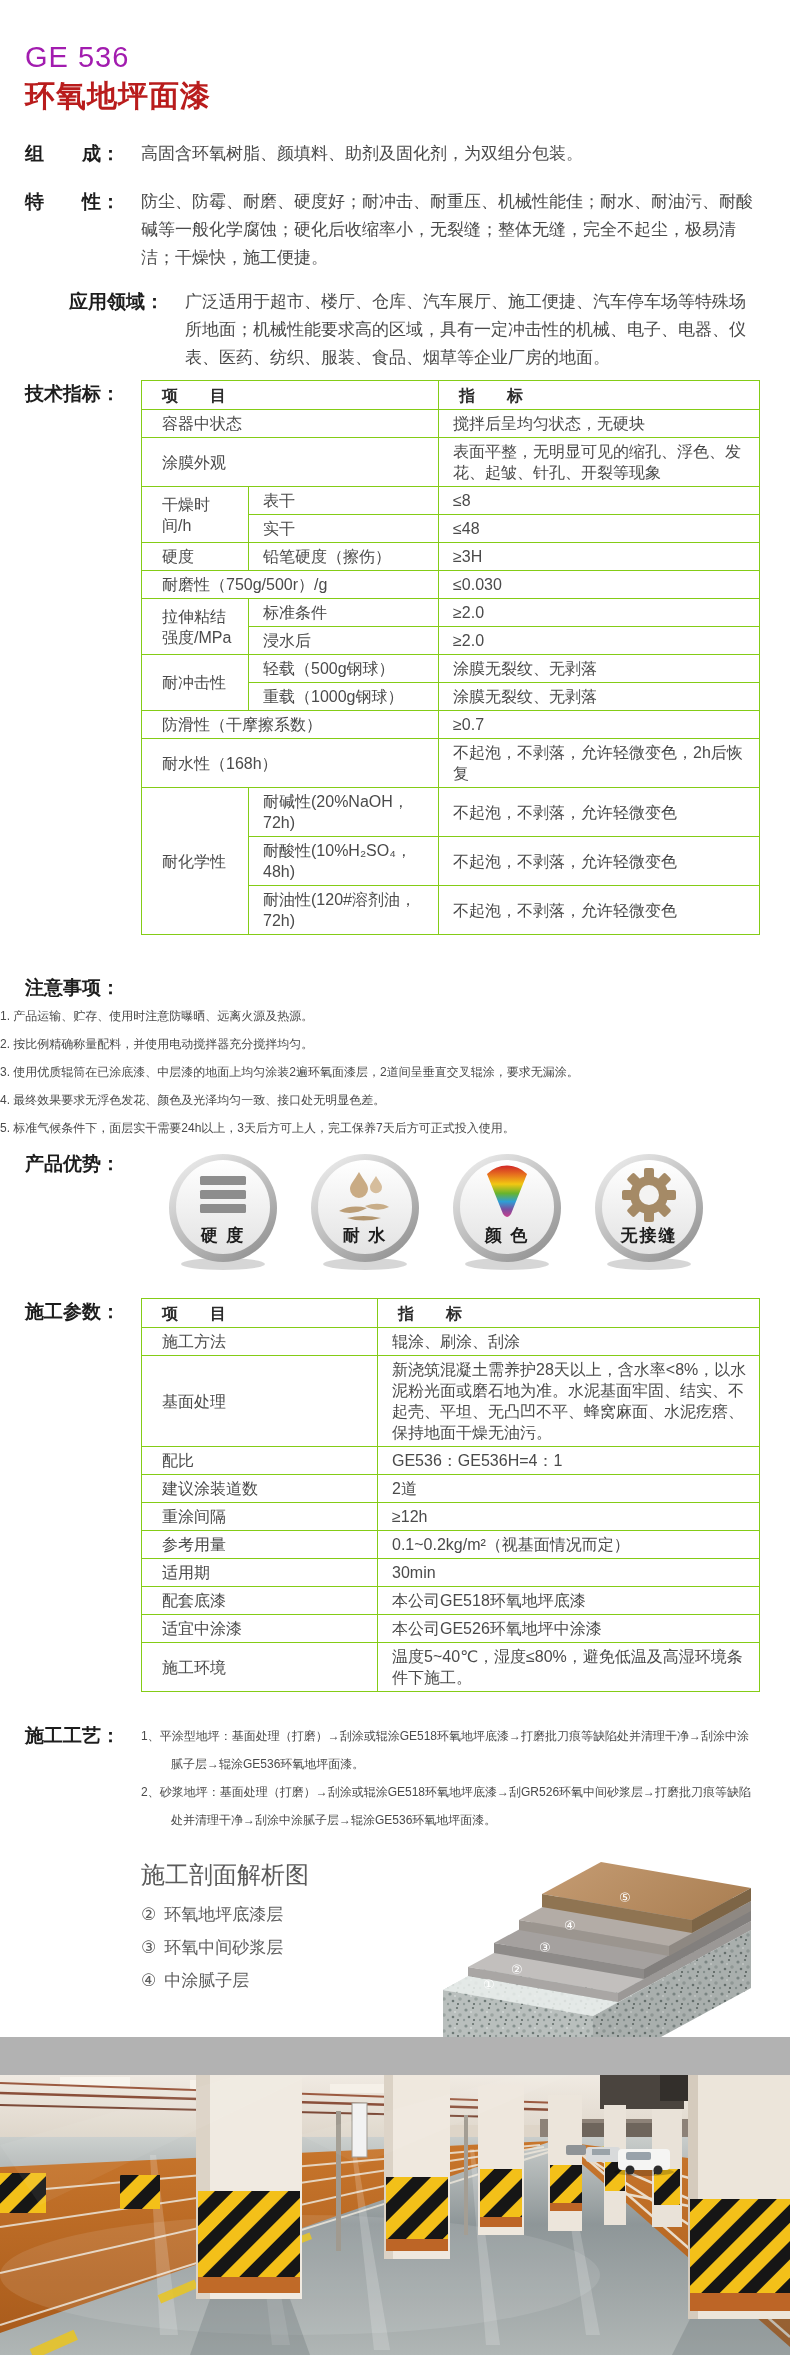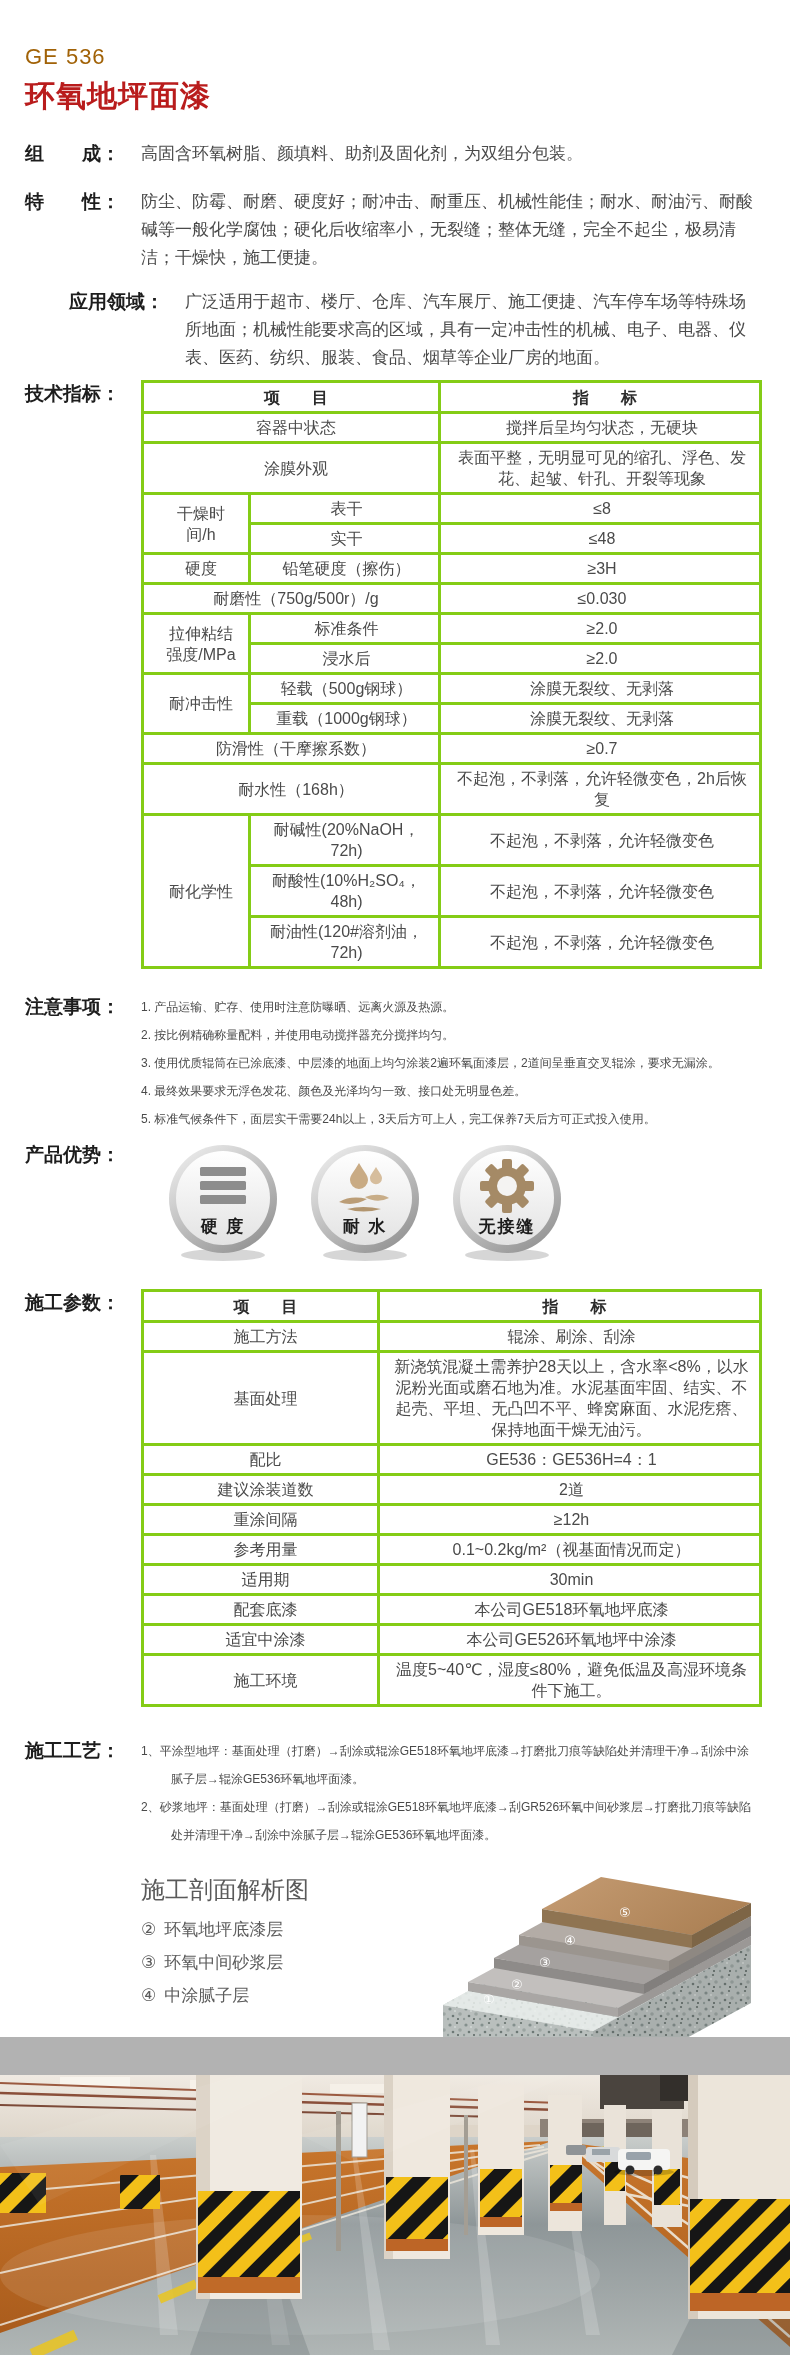--- a/index.html
+++ b/index.html
@@ -2,43 +2,43 @@
 <html><head>
 <meta charset="utf-8">
 <style>
   html,body{margin:0;padding:0;background:#fff;}
   .page{position:relative;width:790px;height:2355px;background:#fff;overflow:hidden;
         font-family:"Liberation Sans","DejaVu Sans",sans-serif;color:#474747;}
   .content{position:absolute;top:0;left:0;width:790px;height:2075px;overflow:hidden;}
 
   
   .title-block{margin:40px 0 0 25px;}
-  .title-model{font-size:22px;line-height:34px;color:#a16207;letter-spacing:1px;}
+  .title-model{font-size:29px;line-height:34px;color:#a21caf;letter-spacing:1px;}
   .title-name{font-size:30px;line-height:44px;color:#b91c1c;font-weight:bold;letter-spacing:1px;}
 
   
   .sec{display:flex;align-items:flex-start;}
   .sec-label{flex:none;width:116px;margin-left:25px;font-size:19px;line-height:28px;
              font-weight:bold;color:#1d1d1d;white-space:nowrap;}
   .sec-body{flex:1;margin-right:30px;font-size:17px;line-height:28px;color:#4a4a4a;}
 
   .m-comp{margin-top:22px;}
   .m-feat{margin-top:20px;}
   .m-app{margin-top:16px;padding-left:44px;}
   .m-tech{margin-top:8px;}
-  .m-notes{margin-top:24px;}
+  .m-notes{margin-top:39px;flex-direction:column;}
   .m-adv{margin-top:8px;}
   .m-params{margin-top:26px;}
   .m-proc{margin-top:30px;}
   .m-diagram{margin-top:28px;}
 
   
   table.spec{border-collapse:collapse;width:618px;table-layout:fixed;}
-  table.spec td,table.spec th{border:3px solid #84cc16;font-size:16px;line-height:21px;
-      color:#4a4a4a;text-align:center;vertical-align:middle;padding:3px 10px 3px 14px;font-weight:normal;}
+  table.spec td,table.spec th{border:1px solid #84cc16;font-size:16px;line-height:21px;
+      color:#4a4a4a;text-align:left;vertical-align:middle;padding:3px 10px 3px 14px;font-weight:normal;}
   table.spec th{font-weight:bold;color:#2b2b2b;padding-left:20px;height:22px;}
   table.spec td.item{padding-left:20px;}
   table.spec tr{height:26px;}
 
   
   ol.plain{margin:0;padding:0;list-style:none;}
   ol.plain li{font-size:12px;line-height:28px;color:#4a4a4a;}
   .notes li{padding-left:22px;text-indent:-22px;}
   .process li{padding-left:30px;text-indent:-30px;}
 
@@ -220,20 +220,40 @@
                 <path d="M50 22 c5 9 9 12 9 17 a9 9 0 1 1 -18 0 c0 -5 4 -8 9 -17 Z" fill="#c9ab84"></path>
                 <path d="M67 26 c3.4 6 6 8 6 11.3 a6 6 0 1 1 -12 0 c0 -3.3 2.6 -5.3 6 -11.3 Z" fill="#d6bd9c"></path>
                 <path d="M30 61 q12 -7 28 -3 q-14 8 -28 3 Z" fill="#bb9d76"></path>
                 <path d="M56 56 q14 -5 24 1 q-12 6 -24 -1 Z" fill="#c8ad88"></path>
                 <path d="M38 68 q16 -4 34 0 q-18 5 -34 0 Z" fill="#b2956e"></path>
               </g>
             </svg>
             <span class="badge-label">耐 水</span>
           </div>
 
+          <div class="badge">
+            <svg width="112" height="122" viewBox="0 0 112 122">
+              <defs>
+                <linearGradient id="rainbow" x1="0" y1="0" x2="0" y2="1">
+                  <stop offset="0" stop-color="#d12727"></stop>
+                  <stop offset="0.18" stop-color="#e7731e"></stop>
+                  <stop offset="0.36" stop-color="#f2c712"></stop>
+                  <stop offset="0.54" stop-color="#68b42d"></stop>
+                  <stop offset="0.7" stop-color="#2e9ed6"></stop>
+                  <stop offset="0.85" stop-color="#7a4fa0"></stop>
+                  <stop offset="1" stop-color="#c83f8e"></stop>
+                </linearGradient>
+              </defs>
+              <ellipse cx="56" cy="114" rx="42" ry="6" fill="#000" opacity="0.16"></ellipse>
+              <circle cx="56" cy="58" r="54" fill="url(#ring)"></circle>
+              <circle cx="56" cy="57" r="47" fill="url(#face)"></circle>
+              <path d="M36 24 A28 28 0 0 1 76 24 L60 64 Q56 70 52 64 Z" fill="url(#rainbow)"></path>
+            </svg>
+            <span class="badge-label">颜 色</span>
+          </div>
 
           <div class="badge">
             <svg width="112" height="122" viewBox="0 0 112 122">
               <ellipse cx="56" cy="114" rx="42" ry="6" fill="#000" opacity="0.16"></ellipse>
               <circle cx="56" cy="58" r="54" fill="url(#ring)"></circle>
               <circle cx="56" cy="57" r="47" fill="url(#face)"></circle>
               <g fill="#a58a66">
                 <g transform="translate(56,45)">
                   <rect x="-5" y="-27" width="10" height="12" rx="2"></rect>
                   <rect x="-5" y="15" width="10" height="12" rx="2"></rect>

